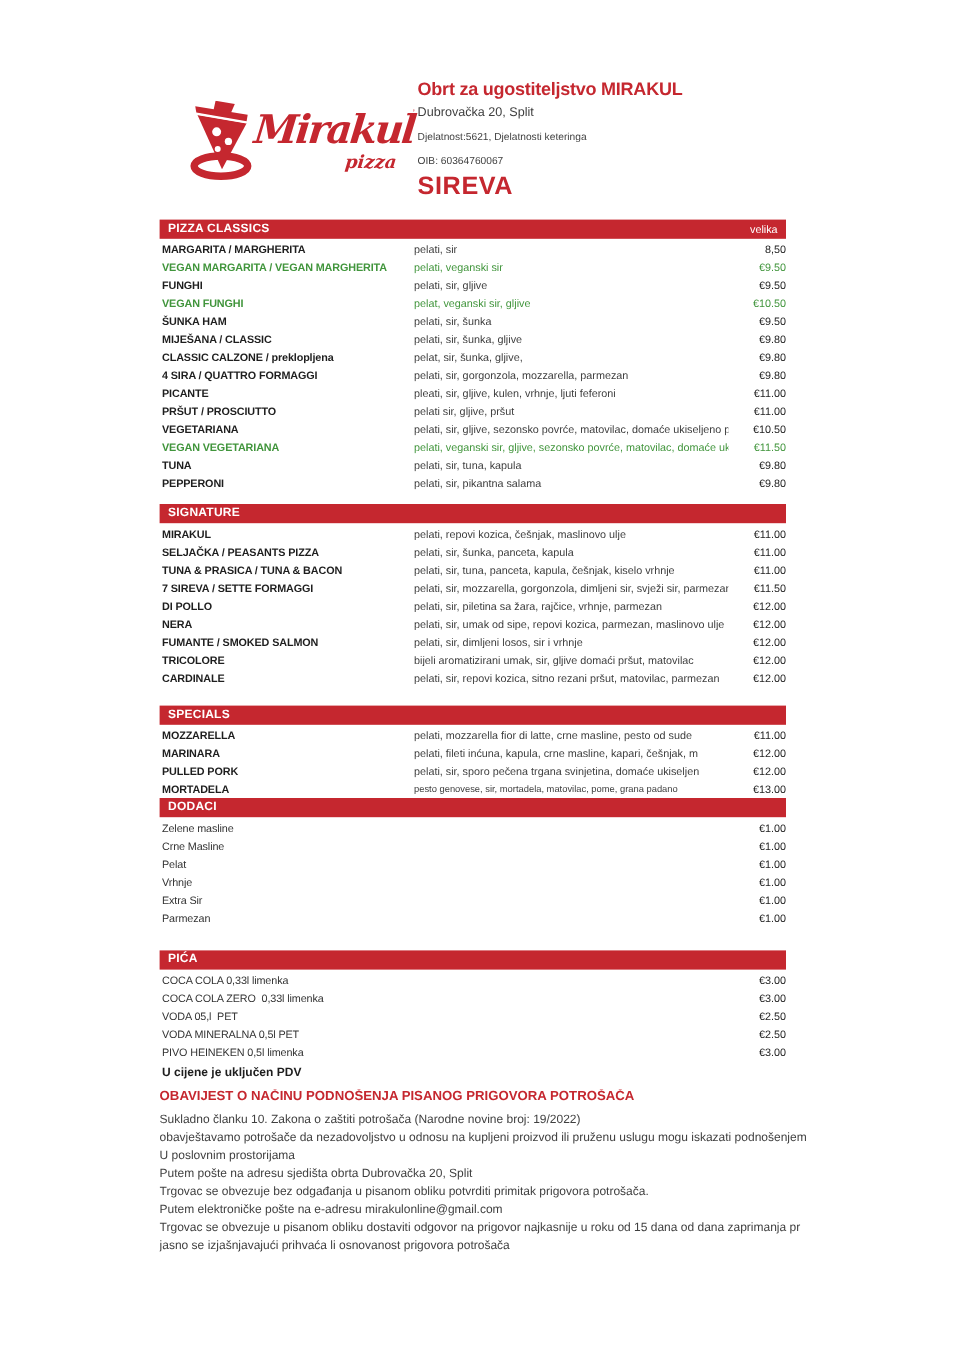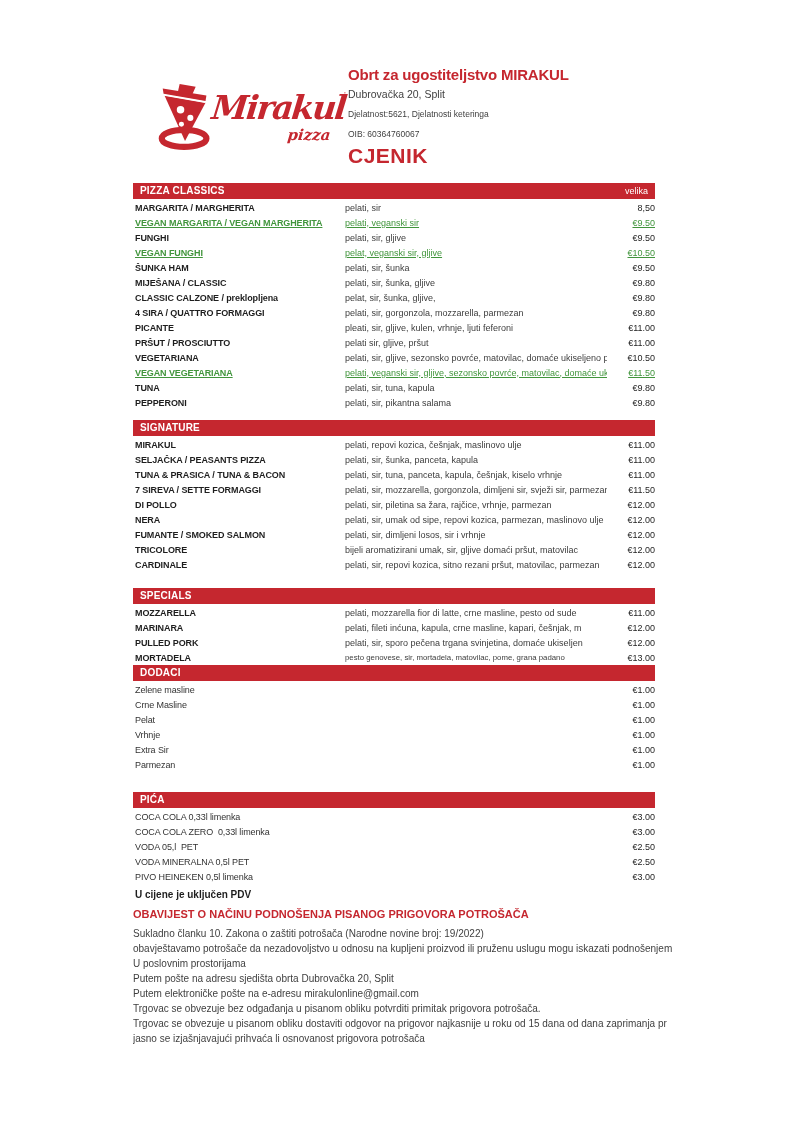--- a/index.html
+++ b/index.html
@@ -52,21 +52,21 @@
     width:210px; flex:none; font-size:9px; font-weight:bold; color:var(--dark);
     letter-spacing:-0.1px; white-space:nowrap; overflow:hidden;
   }
   .row .desc {
     flex:1 1 auto; font-size:9px; color:#3d3d3d;
     white-space:nowrap; overflow:hidden; margin-right:6px;
   }
   .row .desc.small { font-size:7.8px; }
   .row .price { flex:none; width:42px; text-align:right; font-size:9px; color:#242424; }
   .section.plain .row .name { font-weight:normal; color:#333; width:auto; flex:1 1 auto; }
-  .row.vegan .name, .row.vegan .desc, .row.vegan .price { color:var(--green);text-decoration:underline; }
+  .row.vegan .name, .row.vegan .desc, .row.vegan .price { color:var(--green); }
   .vat-note { margin-top:5px; font-size:10px; font-weight:bold; color:var(--dark); padding-left:2px; }
 
   
   .footer { position:absolute; left:133px; top:908px; width:661px; overflow:hidden; }
   .footer-heading { font-size:11px; font-weight:bold; color:var(--red); margin-bottom:6px; white-space:nowrap; }
   .footer-line { font-size:10px; color:var(--gray); line-height:15px; white-space:nowrap; }
 </style>
 </head>
 <body>
 
@@ -86,21 +86,21 @@
     <div class="logo-word">Mirakul</div>
     <div class="logo-tm">’</div>
     <div class="logo-sub">pizza</div>
   </div>
 
   <div class="biz">
     <div class="biz-name">Obrt za ugostiteljstvo MIRAKUL</div>
     <div class="biz-line">Dubrovačka 20, Split</div>
     <div class="biz-small">Djelatnost:5621, Djelatnosti keteringa</div>
     <div class="biz-small">OIB: 60364760067</div>
-    <div class="doc-title">CJENIK</div>
+    <div class="doc-title">SIREVA</div>
   </div>
 
   <div class="menu">
       <div class="section">
         <div class="bar">
           <div class="bar-title">PIZZA CLASSICS</div>
           <div class="bar-size">velika</div>
         </div>
         <div class="rows">
           <div class="row">
@@ -315,20 +315,20 @@
       <div class="vat-note">U cijene je uključen PDV</div>
     </div>
 
   <div class="footer">
     <div class="footer-heading">OBAVIJEST O NAČINU PODNOŠENJA PISANOG PRIGOVORA POTROŠAČA</div>
     <div>
         <div class="footer-line">Sukladno članku 10. Zakona o zaštiti potrošača (Narodne novine broj: 19/2022)</div>
         <div class="footer-line">obavještavamo potrošače da nezadovoljstvo u odnosu na kupljeni proizvod ili pruženu uslugu mogu iskazati podnošenjem</div>
         <div class="footer-line">U poslovnim prostorijama</div>
         <div class="footer-line">Putem pošte na adresu sjedišta obrta Dubrovačka 20, Split</div>
+        <div class="footer-line">Trgovac se obvezuje bez odgađanja u pisanom obliku potvrditi primitak prigovora potrošača.</div>
         <div class="footer-line">Putem elektroničke pošte na e-adresu mirakulonline@gmail.com</div>
-        <div class="footer-line">Trgovac se obvezuje bez odgađanja u pisanom obliku potvrditi primitak prigovora potrošača.</div>
         <div class="footer-line">Trgovac se obvezuje u pisanom obliku dostaviti odgovor na prigovor najkasnije u roku od 15 dana od dana zaprimanja pr</div>
         <div class="footer-line">jasno se izjašnjavajući prihvaća li osnovanost prigovora potrošača</div>
       </div>
   </div>
 
 </div>
 
 </body></html>

